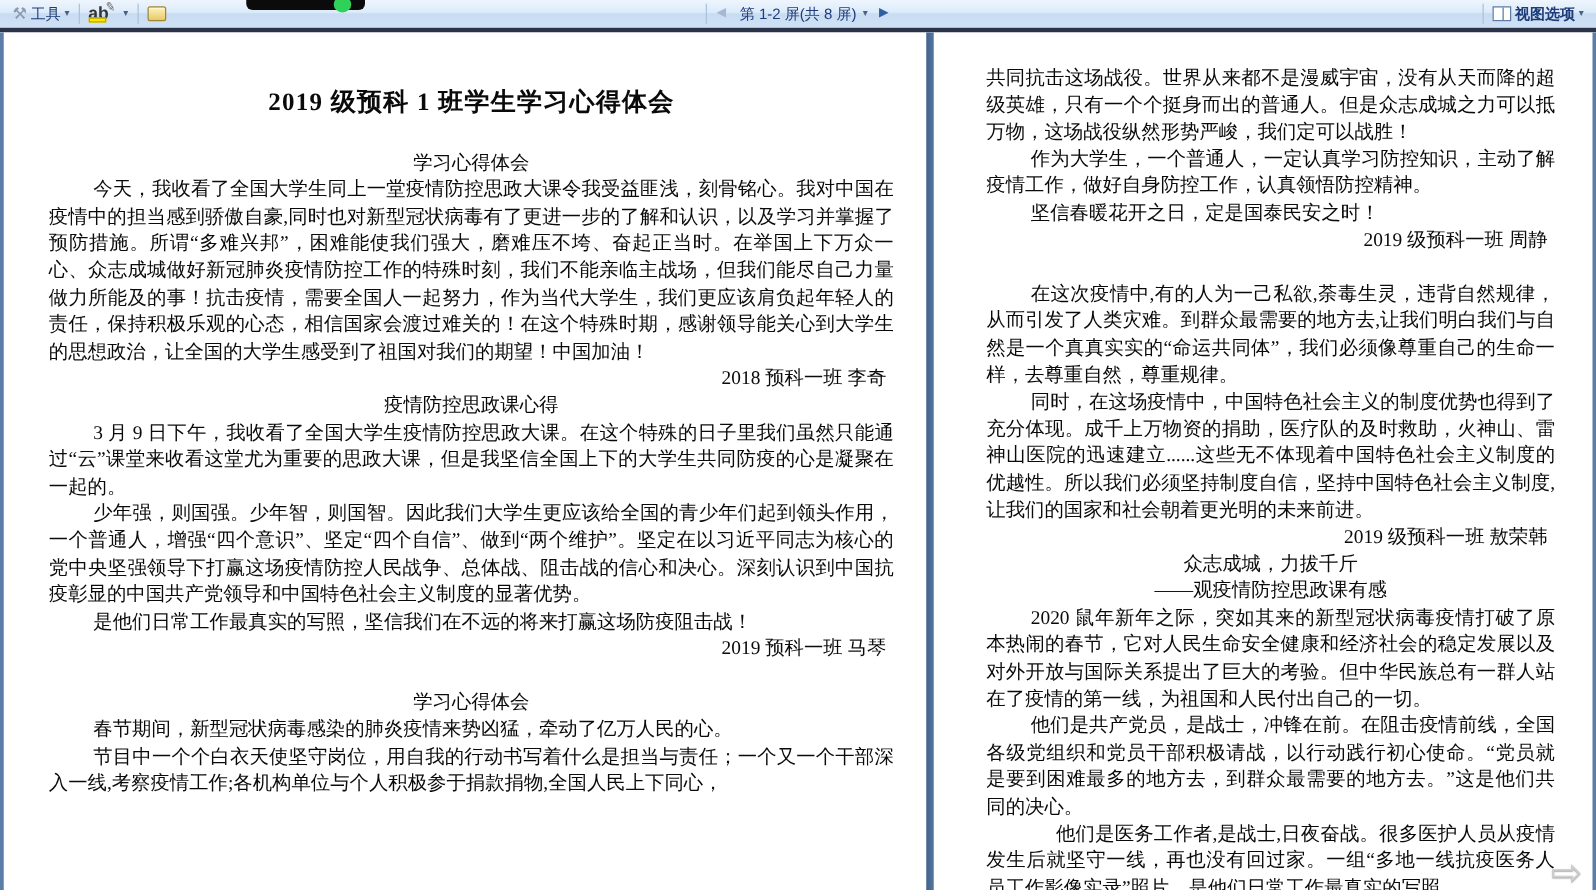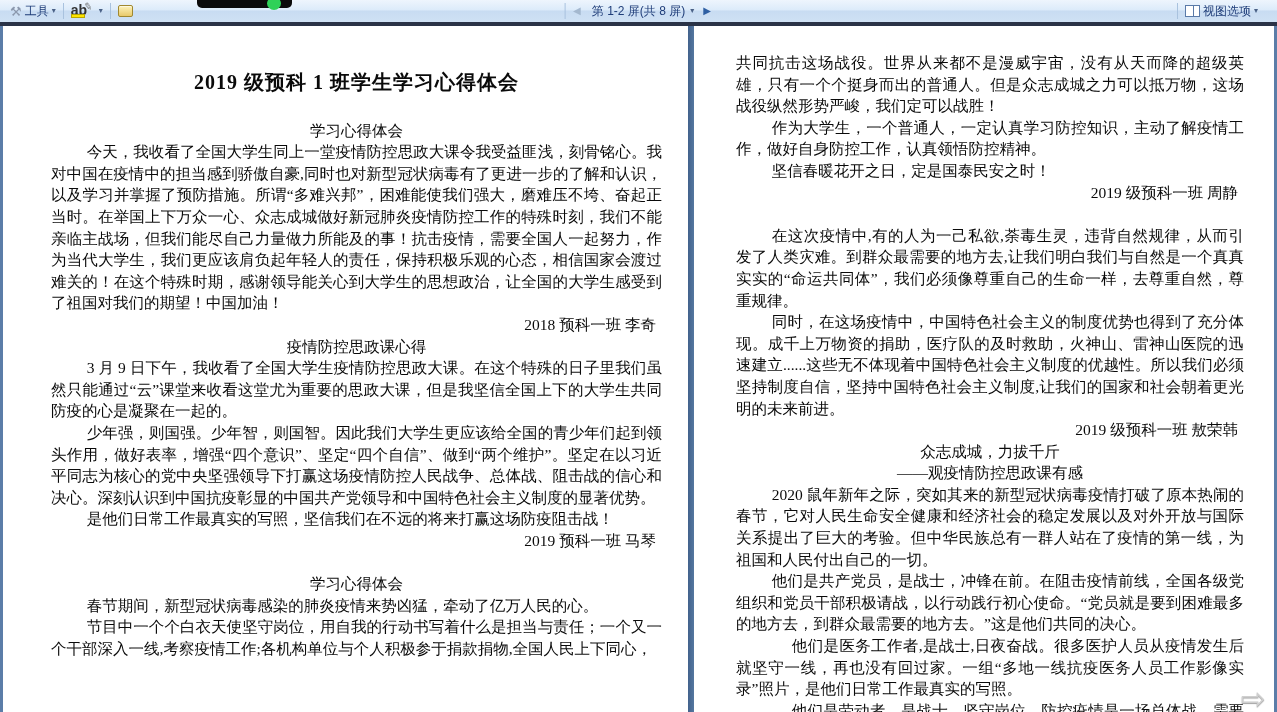--- a/index.html
+++ b/index.html
@@ -8,21 +8,21 @@
 
   
   .toolbar {
     position:relative; height:22px; width:100%;
     background:linear-gradient(#eef5fd 0%, #dcebfa 45%, #c8dcf2 50%, #cfe1f4 100%);
     display:flex; align-items:center; font-size:12px; color:#1e3c78;
   }
   .tb-group { display:flex; align-items:center; height:100%; padding:0 4px; }
   .tb-left { position:absolute; left:2px; top:0; }
   .tb-center { position:absolute; left:50%; top:0; transform:translateX(-50%); }
-  .tb-right { position:absolute; right:11px; top:0; }
+  .tb-right { position:absolute; right:2px; top:0;font-weight:bold; }
   .tb-btn { display:flex; align-items:center; gap:3px; padding:0 4px; height:20px; border-radius:2px; cursor:default; }
   .tb-sep { width:1px; height:16px; background:#a9c2de; margin:0 3px; }
   .caret { font-size:8px; color:#4a6186; line-height:1; }
   .tools-glyph { font-size:13px; color:#8b98ad; }
   .hl-wrap { position:relative; width:20px; height:16px; }
   .hl-ab { position:absolute; left:0; top:-1px; font-size:14px; font-weight:bold; color:#333; }
   .hl-bar { position:absolute; left:0; bottom:1px; width:14px; height:4px; background:#ffe400; border:1px solid #b9a800; }
   .hl-pen { position:absolute; right:-2px; top:-2px; font-size:10px; color:#6b6b6b; transform:rotate(10deg); }
   .note-glyph {
     width:15px; height:12px; border:1px solid #a08830; border-radius:2px;
@@ -41,21 +41,21 @@
 
   
   .navy-line { height:4px; width:100%; background:#2a3347; }
 
   
   .doc-area {
     position:relative; height:686px; width:100%; background:#fff; display:flex;
     border-left:3px solid #5b7da8; border-right:3px solid #5b7da8;
   }
   .page { color:#0a0a0a; font-family:"Liberation Serif","DejaVu Serif",serif; font-size:15.5px; line-height:21.6px; }
-  .page-left  { width:685px; padding:22px 26px 0 48px; }
+  .page-left  { width:738px; padding:22px 26px 0 36px; }
   .page-right { flex:1; padding:26px 30px 8px 42px; }
   .page-divider { width:6px; background:linear-gradient(90deg,#42628c,#55779f); }
 
   .blk { text-align:justify; }
   .b-title { font-weight:bold; font-size:20px; text-align:center; letter-spacing:1px; margin:24px 0 26px; }
   .b-heading { text-align:center; }
   .b-para { text-indent:2.3em; }
   .b-para-flush { text-indent:0; }
   .b-para-deep { text-indent:3.6em; }
   .b-sign { text-align:right; padding-right:6px; }
@@ -126,21 +126,21 @@
 <div class="navy-line"></div>
 
 <div class="doc-area">
   <div class="page page-left">
       <div class="blk b-title">2019 级预科 1 班学生学习心得体会</div>
       <div class="blk b-heading">学习心得体会</div>
       <div class="blk b-para">今天，我收看了全国大学生同上一堂疫情防控思政大课令我受益匪浅，刻骨铭心。我对中国在疫情中的担当感到骄傲自豪,同时也对新型冠状病毒有了更进一步的了解和认识，以及学习并掌握了预防措施。所谓“多难兴邦”，困难能使我们强大，磨难压不垮、奋起正当时。在举国上下万众一心、众志成城做好新冠肺炎疫情防控工作的特殊时刻，我们不能亲临主战场，但我们能尽自己力量做力所能及的事！抗击疫情，需要全国人一起努力，作为当代大学生，我们更应该肩负起年轻人的责任，保持积极乐观的心态，相信国家会渡过难关的！在这个特殊时期，感谢领导能关心到大学生的思想政治，让全国的大学生感受到了祖国对我们的期望！中国加油！</div>
       <div class="blk b-sign">2018 预科一班 李奇</div>
       <div class="blk b-heading">疫情防控思政课心得</div>
       <div class="blk b-para">3 月 9 日下午，我收看了全国大学生疫情防控思政大课。在这个特殊的日子里我们虽然只能通过“云”课堂来收看这堂尤为重要的思政大课，但是我坚信全国上下的大学生共同防疫的心是凝聚在一起的。</div>
-      <div class="blk b-para">少年强，则国强。少年智，则国智。因此我们大学生更应该给全国的青少年们起到领头作用，做好表率，增强“四个意识”、坚定“四个自信”、做到“两个维护”。坚定在以习近平同志为核心的党中央坚强领导下打赢这场疫情防控人民战争、总体战、阻击战的信心和决心。深刻认识到中国抗疫彰显的中国共产党领导和中国特色社会主义制度的显著优势。</div>
+      <div class="blk b-para">少年强，则国强。少年智，则国智。因此我们大学生更应该给全国的青少年们起到领头作用，一个普通人，增强“四个意识”、坚定“四个自信”、做到“两个维护”。坚定在以习近平同志为核心的党中央坚强领导下打赢这场疫情防控人民战争、总体战、阻击战的信心和决心。深刻认识到中国抗疫彰显的中国共产党领导和中国特色社会主义制度的显著优势。</div>
       <div class="blk b-para">是他们日常工作最真实的写照，坚信我们在不远的将来打赢这场防疫阻击战！</div>
       <div class="blk b-sign">2019 预科一班 马琴</div>
       <div class="blk b-spacer"></div>
       <div class="blk b-heading">学习心得体会</div>
       <div class="blk b-para">春节期间，新型冠状病毒感染的肺炎疫情来势凶猛，牵动了亿万人民的心。</div>
       <div class="blk b-para">节目中一个个白衣天使坚守岗位，用自我的行动书写着什么是担当与责任；一个又一个干部深入一线,考察疫情工作;各机构单位与个人积极参于捐款捐物,全国人民上下同心，</div>
     </div>
   <div class="page-divider"></div>
   <div class="page page-right">
       <div class="blk b-para-flush">共同抗击这场战役。世界从来都不是漫威宇宙，没有从天而降的超级英雄，只有一个个挺身而出的普通人。但是众志成城之力可以抵万物，这场战役纵然形势严峻，我们定可以战胜！</div>

